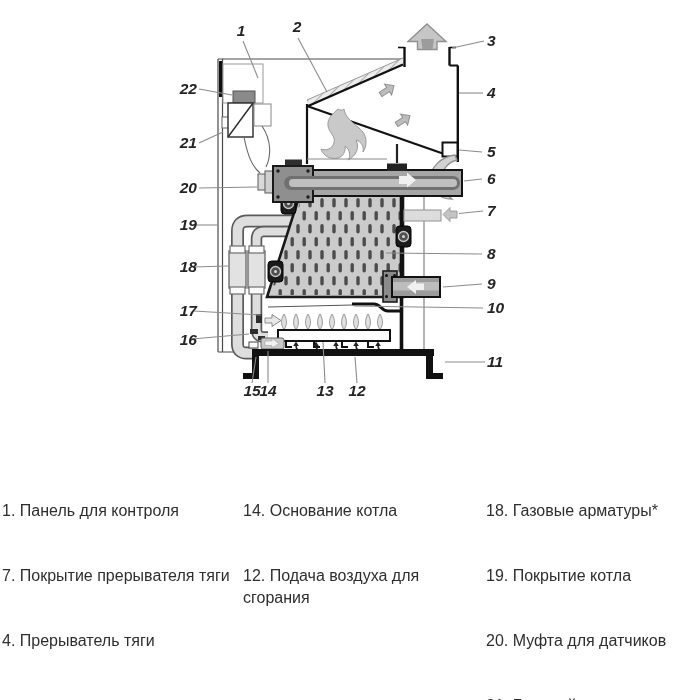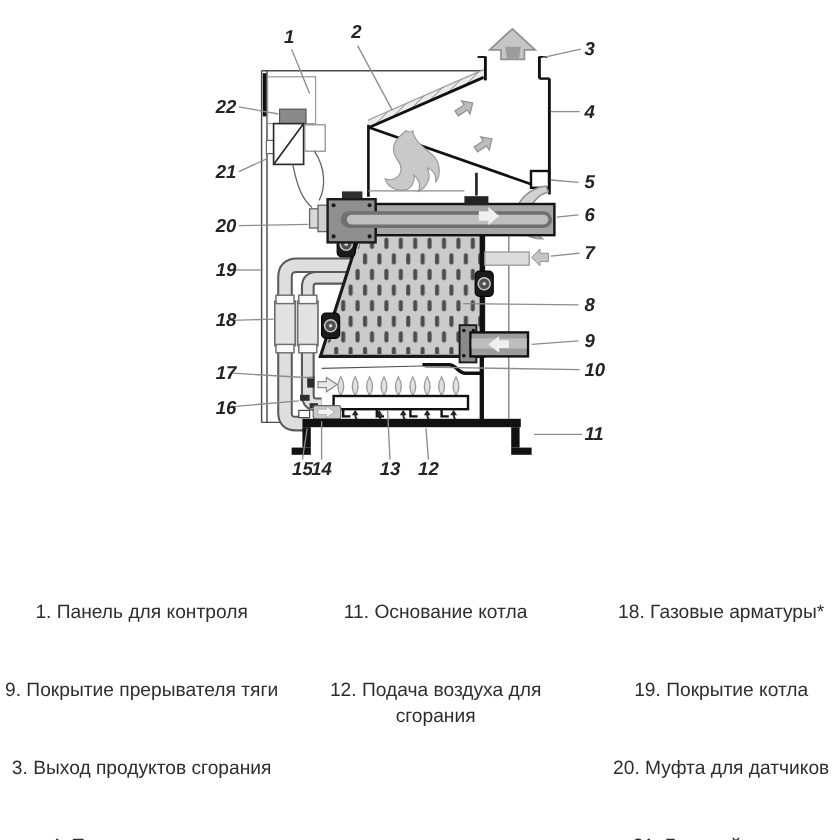--- a/index.html
+++ b/index.html
@@ -1,20 +1,20 @@
 <!DOCTYPE html>
 <html><head>
 <meta charset="utf-8">
 <style>
   html,body{margin:0;padding:0;background:#fff;}
   .stage{position:relative;width:700px;height:700px;background:#ffffff;overflow:hidden;
          font-family:"Liberation Sans",sans-serif;}
   .legend-col{position:absolute;top:457px;font-size:16px;line-height:21.6px;color:#2e2e2e;
               white-space:pre-wrap;}
-  .legend-col .li{margin:0;text-align:center;}
+  .legend-col .li{margin:0;}
   #col1{left:2px;width:232px;}
   #col2{left:243px;width:240px;}
   #col3{left:486px;width:230px;}
   .num{font-family:"Liberation Sans",sans-serif;font-style:italic;font-weight:700;
        font-size:15.5px;fill:#242424;}
   svg{display:block;}
 </style>
 </head>
 <body>
 
@@ -274,30 +274,29 @@
     <text class="num" x="197" y="230" text-anchor="end">19</text>
     <text class="num" x="197" y="193" text-anchor="end">20</text>
     <text class="num" x="197" y="148" text-anchor="end">21</text>
     <text class="num" x="197" y="94" text-anchor="end">22</text>
   </g>
 </svg>
 
 <div>
   <div class="legend-col" id="col1">
     <div class="li">1. Панель для контроля</div>
-    <div class="li">9. Покрытие прерывателя тяги</div>
-    <div class="li">3. Выход продуктов сгорания</div>
+    <div class="li">7. Покрытие прерывателя тяги</div>
     <div class="li">4. Прерыватель тяги</div>
     
     
     
     
   </div>
   <div class="legend-col" id="col2">
-    <div class="li">11. Основание котла</div>
+    <div class="li">14. Основание котла</div>
     <div class="li">12. Подача воздуха для сгорания</div>
     
     
     
     
     
   </div>
   <div class="legend-col" id="col3">
     <div class="li">18. Газовые арматуры*</div>
     <div class="li">19. Покрытие котла</div>

